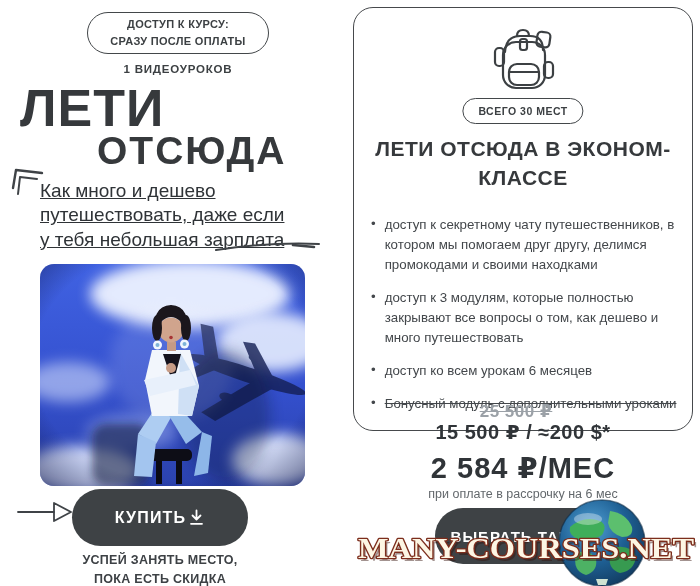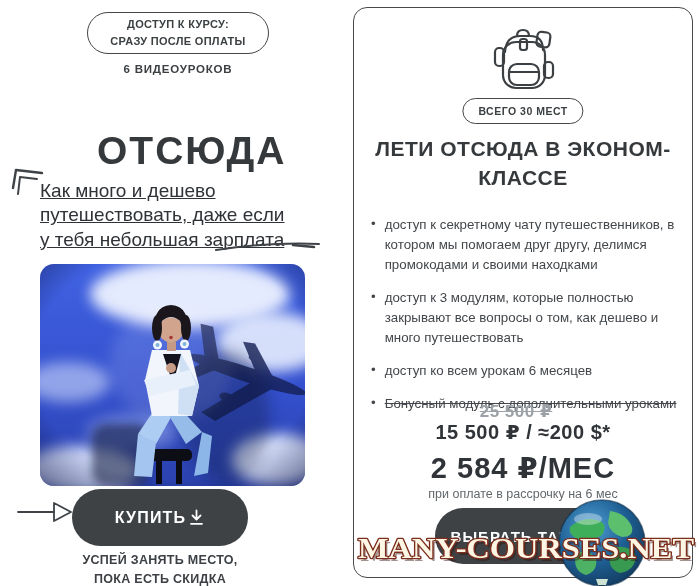--- a/index.html
+++ b/index.html
@@ -43,22 +43,22 @@
     font-family: inherit; font-size: 16px; font-weight: 700; letter-spacing: 1.2px; cursor: pointer;
   }
   .urgency {
     position: absolute; left: 53px; top: 551px; width: 214px; text-align: center;
     font-size: 12.5px; font-weight: 700; letter-spacing: .3px; line-height: 1.5;
     color: #3d4145; white-space: pre-line;
   }
 
   
   .card {
-    position: absolute; left: 353px; top: 7px; width: 340px; height: 571px;
-    border: 1.6px solid #46494c; border-radius: 14px; background: #fff;
+    position: absolute; left: 353px; top: 7px; width: 340px; height: 424px;
+    border: 1.6px solid #46494c; border-radius: 20px; background: #fff;
   }
   .backpack { position: absolute; left: 50%; top: 18px; transform: translateX(-50%); }
   .seats-pill {
     position: absolute; left: 50%; top: 90px; transform: translateX(-50%);
     border: 1.5px solid #43474a; border-radius: 15px; padding: 6px 15px;
     font-size: 10.5px; font-weight: 700; letter-spacing: .5px; color: #3c4043; white-space: nowrap;
   }
   .card-title {
     position: absolute; left: 20px; right: 20px; top: 126px; text-align: center;
     font-size: 21px; font-weight: 800; letter-spacing: .5px; line-height: 1.4; color: #36393c;
@@ -98,22 +98,23 @@
   .wm-text { position: absolute; left: 352px; top: 524px; z-index: 6; }
 </style>
 </head>
 <body>
 
 <div class="stage">
 
   <div class="pill-badge">ДОСТУП К КУРСУ:
 СРАЗУ ПОСЛЕ ОПЛАТЫ</div>
 
-  <div class="video-count">6 ВИДЕОУРОКОВ</div>
-
+  <div class="video-count">1 ВИДЕОУРОКОВ</div>
+
+  <div class="title-1">ЛЕТИ</div>
   <div class="title-2">ОТСЮДА</div>
 
   <svg class="doodle" style="left:8px; top:166px;" width="38" height="46" viewBox="0 0 38 46">
     <polyline points="34,7 8,4 5,22" fill="none" stroke="#3f4347" stroke-width="2.4" stroke-linecap="round" stroke-linejoin="round"></polyline>
     <polyline points="29,13 12,11 10,28" fill="none" stroke="#3f4347" stroke-width="2" stroke-linecap="round" stroke-linejoin="round"></polyline>
   </svg>
 
   <div class="subtitle">Как много и дешево
 путешествовать, даже если
 у тебя небольшая зарплата</div>

